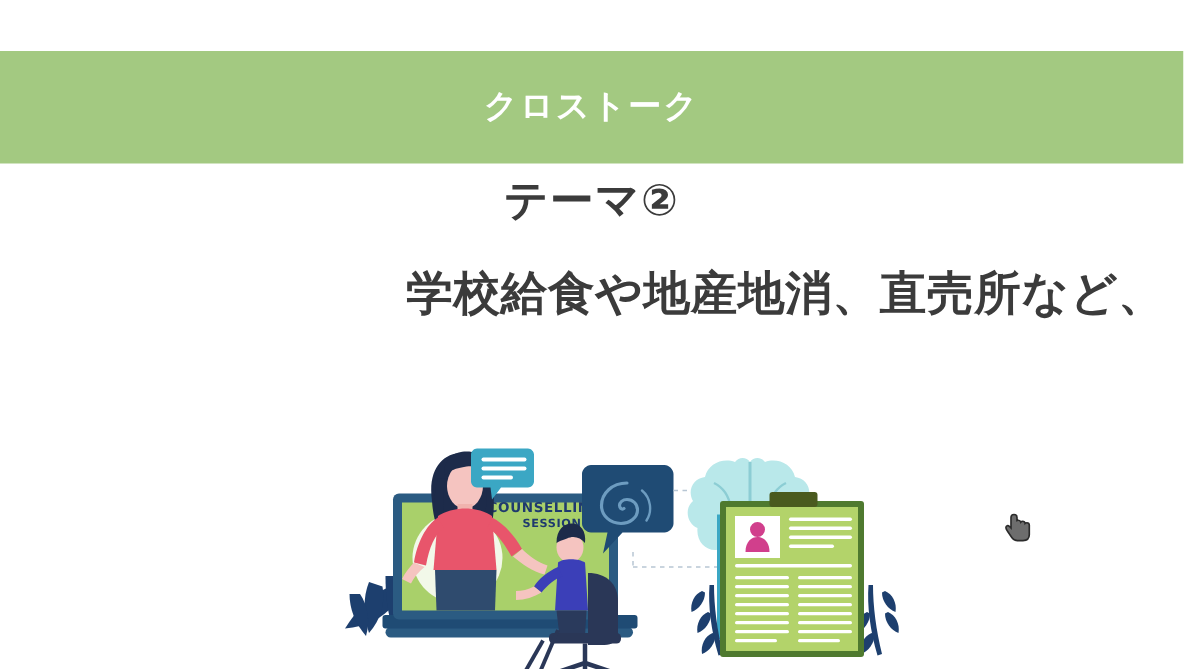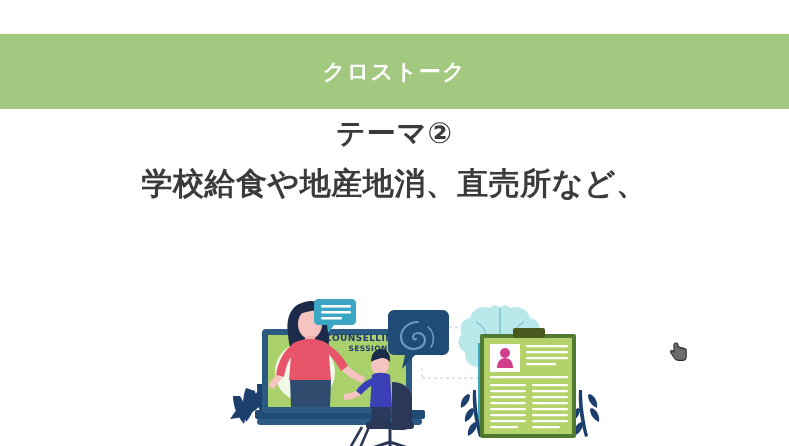--- a/index.html
+++ b/index.html
@@ -51,28 +51,29 @@
     top: 112px;
     width: 789px;
     text-align: center;
     color: #3b3b3b;
   }
   .theme-label {
     font-size: 29px;
     font-weight: bold;
     line-height: 1.45;
     letter-spacing: 1px;
-    margin: 0 0 7px 0;
+    margin: 0 0 20px 0;
   }
   .theme-line {
     font-size: 31px;
     font-weight: bold;
     line-height: 1.45;
     letter-spacing: 0.5px;
-    margin: 2px;
+    margin: 12px;
+    text-align: right;
   }
 
   
   .illustration {
     position: absolute;
     left: 200px;
     top: 272px;
     width: 400px;
     height: 176px;
   }

